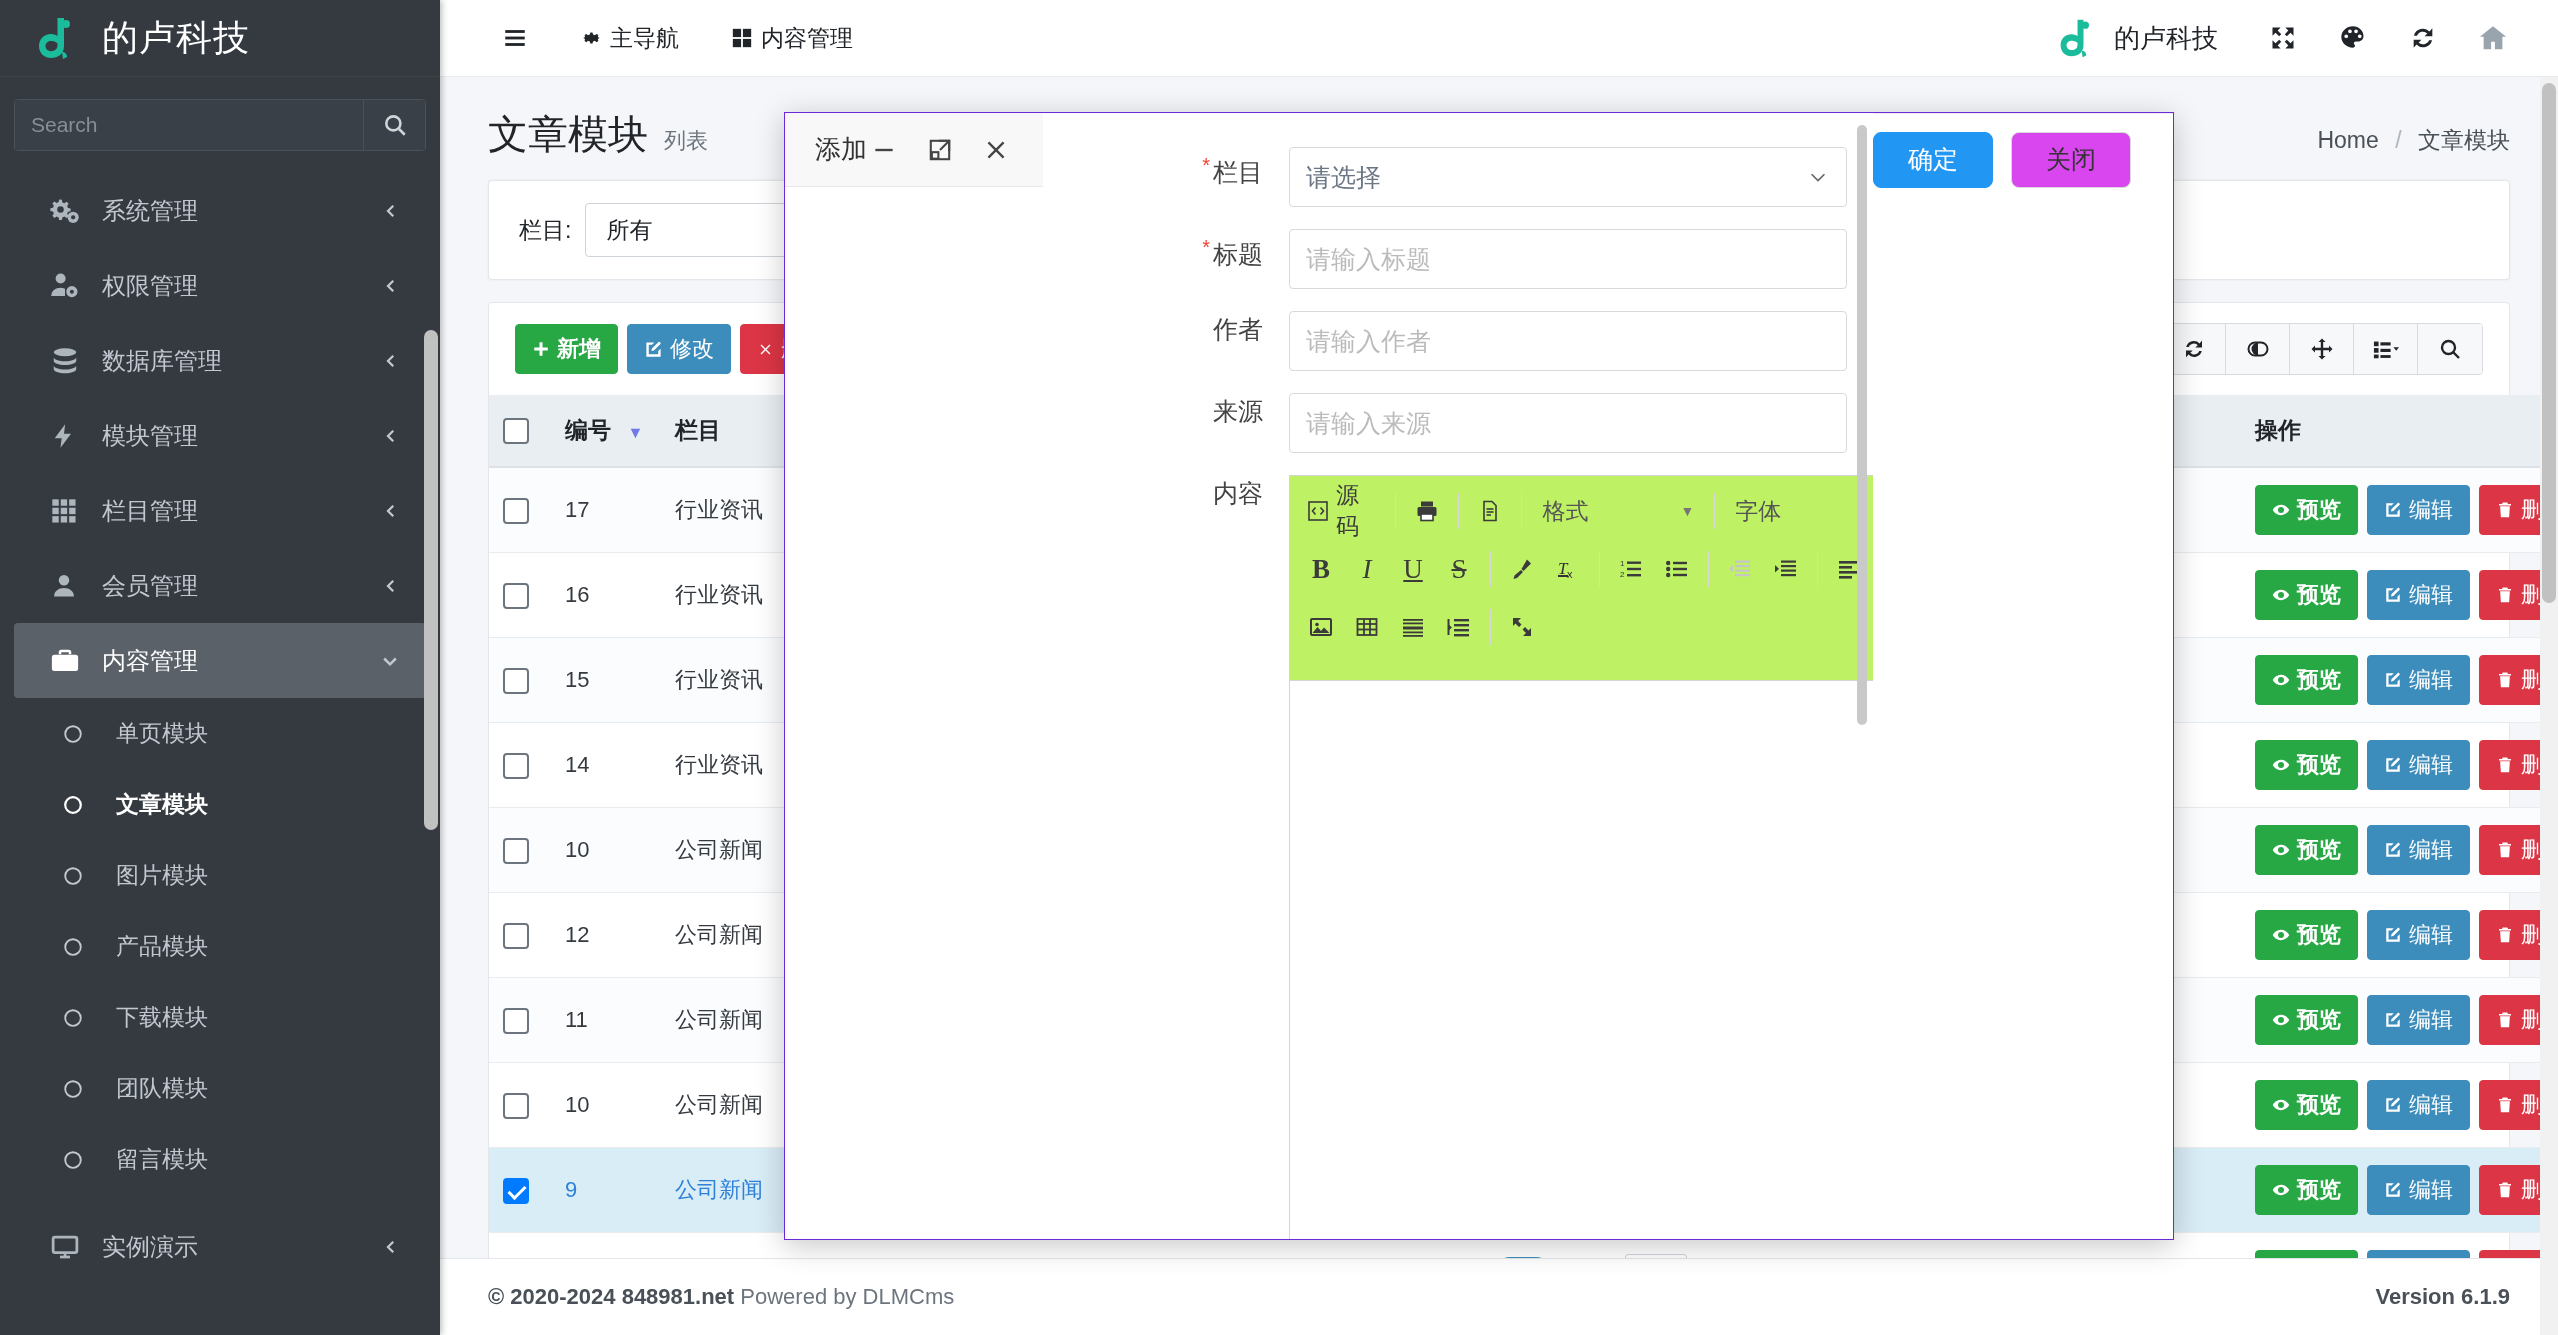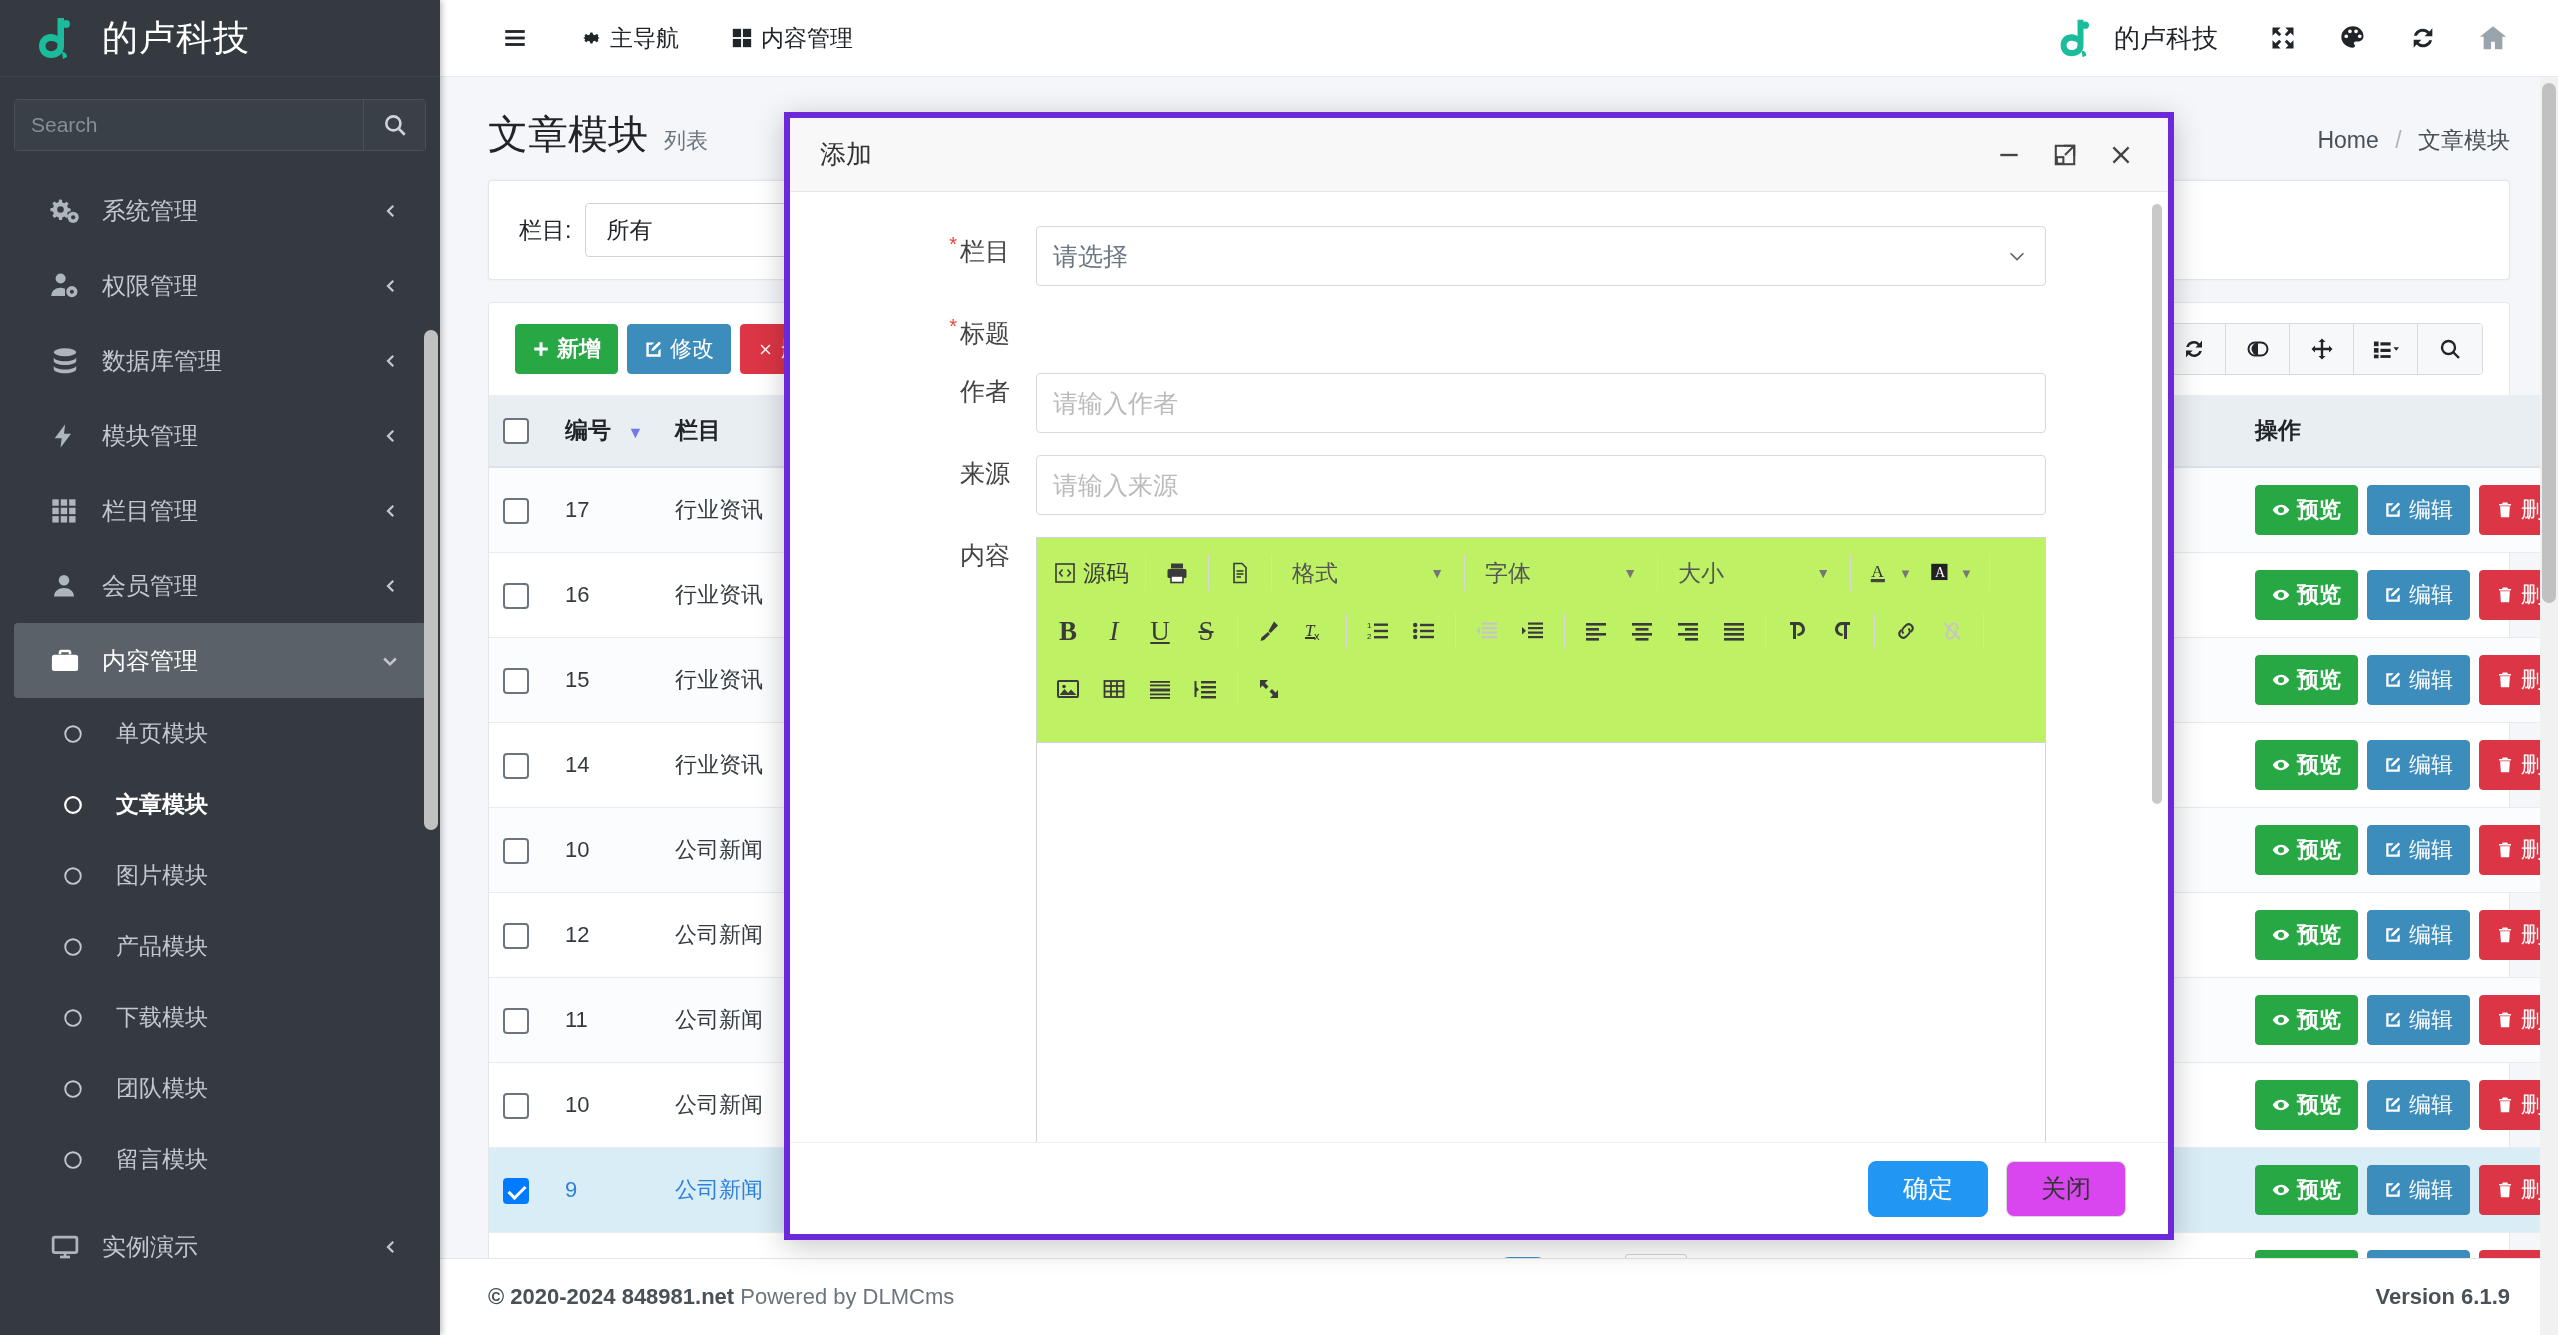--- a/index.html
+++ b/index.html
@@ -187,23 +187,23 @@
     display:flex; align-items:center; padding: 0 48px;
     font-size: 22px; color: #6c757d; z-index: 6;
   }
   .footer .f-strong { color: #495057; font-weight: bold; }
   .footer .f-ver { margin-left:auto; color:#495057; font-weight:bold; }
 
   
   .modal {
     position: absolute; left: 784px; top: 112px;
     width: 1390px; height: 1128px;
-    background: #fff; border: 6px solid #6d28d9;
+    background: #fff; border: 1px solid #6d28d9;
     box-shadow: 0 6px 28px rgba(0,0,0,0.22);
-    z-index: 40; display:flex; flex-direction:column;
+    z-index: 40; display:flex; flex-direction:row;
   }
   .modal-head {
     height: 74px; background:#f8f8f8; border-bottom:1px solid #e8e8e8;
     display:flex; align-items:center; padding: 0 30px;
   }
   .modal-title { font-size: 26px; color:#333; }
   .modal-ctrls { margin-left:auto; display:flex; align-items:center; gap: 22px; }
   .mc { width: 34px; height:34px; display:flex; align-items:center; justify-content:center; cursor:pointer; color:#444; }
   .modal-body {
     flex:1; overflow:hidden; position:relative; padding: 34px 26px 10px 26px;
@@ -1165,20 +1165,23 @@
                 </svg>
             </span>
           </div>
         </div>
       </div>
 
       <div class="form-row">
         <div class="form-label">
           <span class="req-star">*</span><span>标题</span>
         </div>
+        <div class="form-ctrl-wrap">
+          <input class="form-input" value="" placeholder="请输入标题" style="">
+        </div>
       </div>
 
       <div class="form-row">
         <div class="form-label">作者</div>
         <div class="form-ctrl-wrap">
           <input class="form-input" value="" placeholder="请输入作者" style="">
         </div>
       </div>
 
       <div class="form-row">

